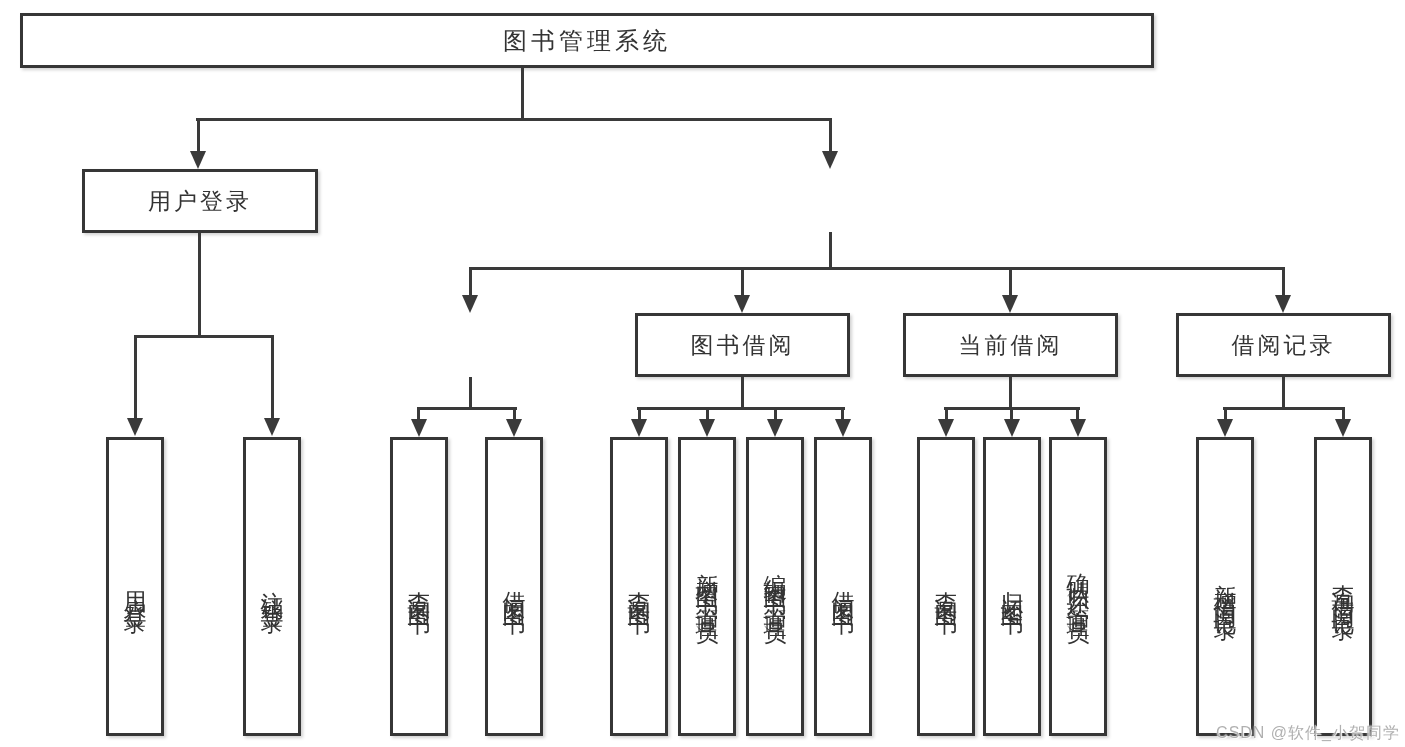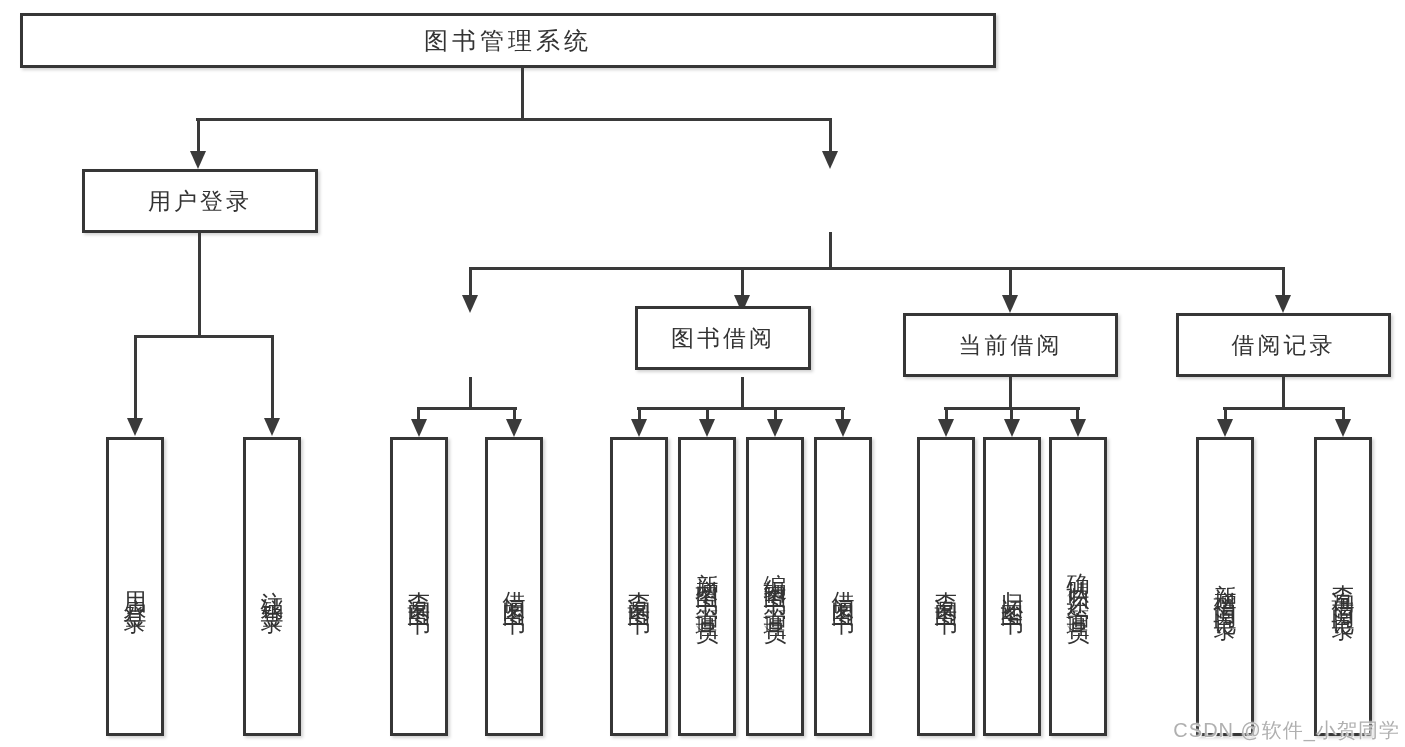--- a/index.html
+++ b/index.html
@@ -21,30 +21,30 @@
   }
   .vl { position:absolute; width:3px; background:#3a3a3a; }
   .hl { position:absolute; height:3px; background:#3a3a3a; }
   .arr {
     position:absolute; width:0; height:0;
     border-left:8px solid transparent; border-right:8px solid transparent;
     border-top:18px solid #3a3a3a;
   }
   .watermark {
     position:absolute; right:5px; bottom:3px; z-index:6;
-    font-size:20px; color:#b0b0b0; letter-spacing:1px;
+    font-size:16px; color:#b0b0b0; letter-spacing:1px;
     text-shadow:0 0 2px #ffffff, 1px 1px 1px #ffffff;
   }
 </style>
 </head>
 <body>
 
 <div class="stage">
 
-  <div class="box hbox rootbox" style="left:20px; top:13px; width:976px; height:55px;">
+  <div class="box hbox rootbox" style="left:20px; top:13px; width:1134px; height:55px;">
     <span>图书管理系统</span>
   </div>
 
   <div class="vl" style="left:521px; top:68px; height:52px;"></div>
   <div class="hl" style="left:196px; top:118px; width:636px;"></div>
   <div class="vl" style="left:197px; top:118px; height:35px;"></div>
   <div class="arr" style="left:190px; top:151px;"></div>
   <div class="vl" style="left:829px; top:118px; height:35px;"></div>
   <div class="arr" style="left:822px; top:151px;"></div>
 
@@ -63,21 +63,21 @@
   <div class="hl" style="left:469px; top:267px; width:816px;"></div>
   <div class="vl" style="left:469px; top:267px; height:30px;"></div>
   <div class="arr" style="left:462px; top:295px;"></div>
   <div class="vl" style="left:741px; top:267px; height:30px;"></div>
   <div class="arr" style="left:734px; top:295px;"></div>
   <div class="vl" style="left:1009px; top:267px; height:30px;"></div>
   <div class="arr" style="left:1002px; top:295px;"></div>
   <div class="vl" style="left:1282px; top:267px; height:30px;"></div>
   <div class="arr" style="left:1275px; top:295px;"></div>
 
-  <div class="box hbox" style="left:635px; top:306px; width:176px; height:64px;">
+  <div class="box hbox" style="left:635px; top:313px; width:215px; height:64px;">
     <span>图书借阅</span>
   </div>
   <div class="box hbox" style="left:1176px; top:313px; width:215px; height:64px;">
     <span>借阅记录</span>
   </div>
   <div class="box hbox" style="left:903px; top:313px; width:215px; height:64px;">
     <span>当前借阅</span>
   </div>
 
   <div class="vl" style="left:469px; top:377px; height:33px;"></div>

